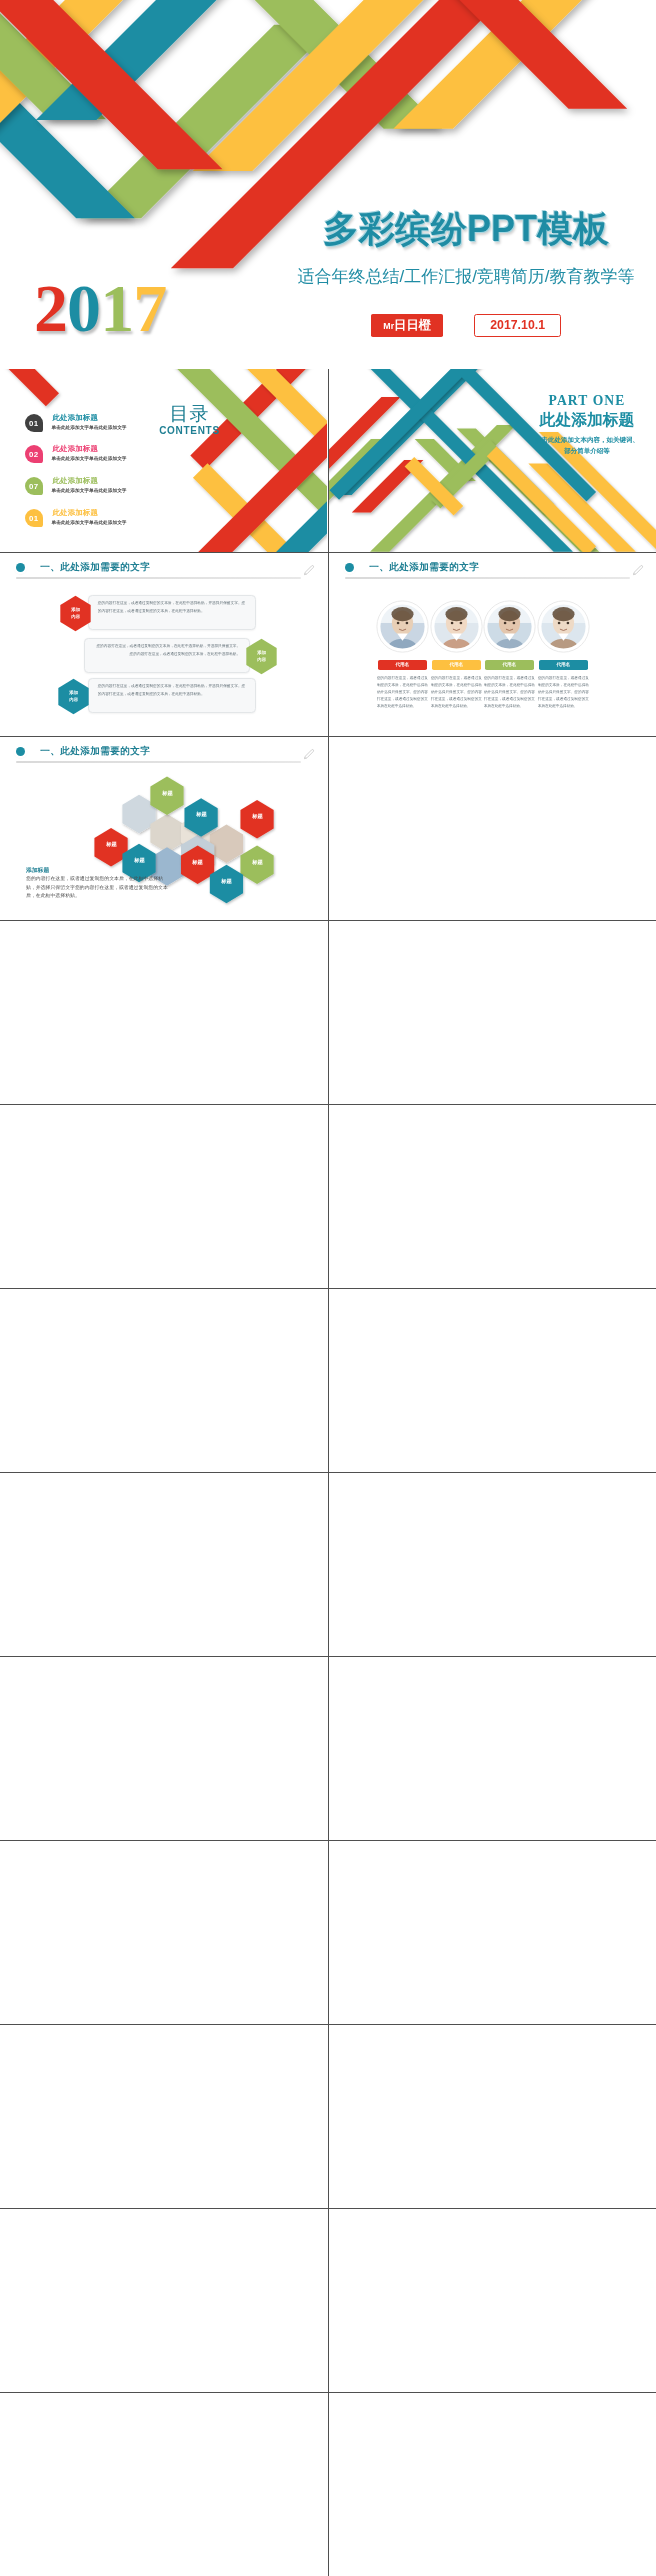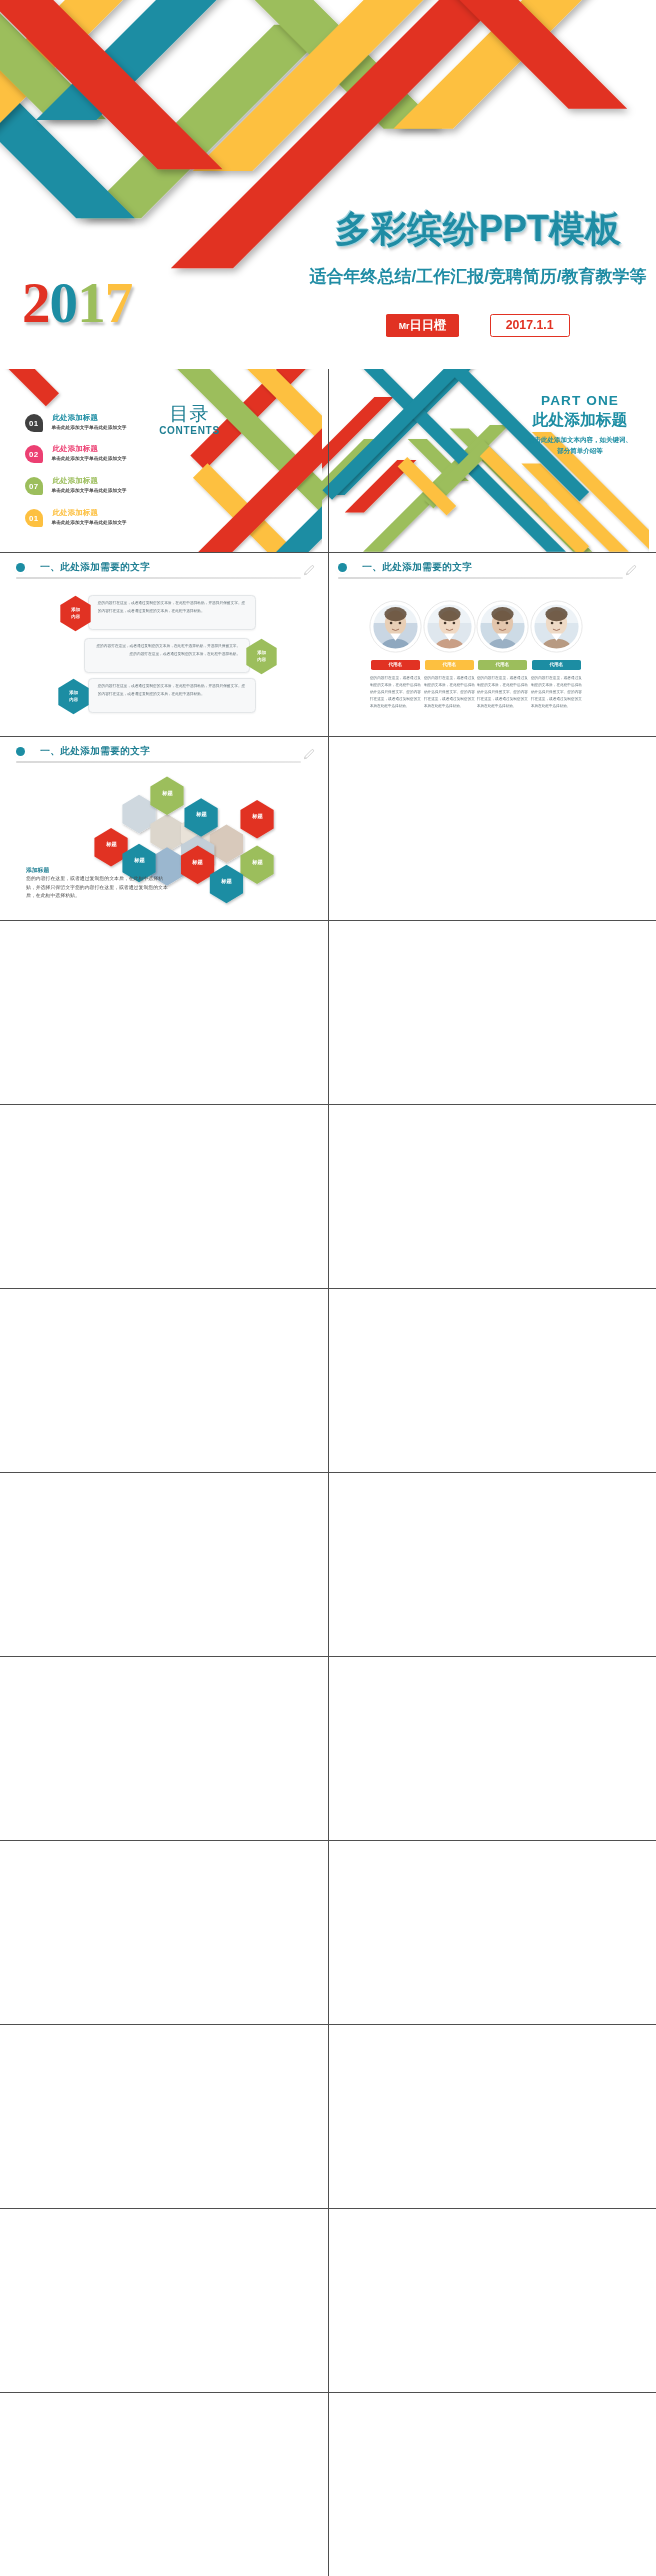--- a/index.html
+++ b/index.html
@@ -1,35 +1,35 @@
 <!DOCTYPE html>
 <html style="font-size:14px"><head>
 <meta charset="utf-8">
 <title>PPT Template Preview</title>
 <style>
   html,body{margin:0;padding:0;}
   body{width:657px;background:#fff;font-family:"Liberation Sans",sans-serif;}
   #page{position:relative;width:657px;height:2576px;overflow:hidden;background:#fff;}
   .cover{position:absolute;left:0;top:0;width:657px;height:369px;overflow:hidden;background:#fff;}
   .cover svg, .slide svg{display:block;}
-  .cover-text{position:absolute;left:303px;width:350px;top:211px;text-align:center;}
+  .cover-text{position:absolute;left:291px;width:350px;top:211px;text-align:center;}
   .cv-title{font-size:36px;font-weight:bold;color:#1f8ca4;letter-spacing:0px;line-height:1;
             text-shadow:-0.9px -0.9px 0 #a9d6e0, 0.9px 0.9px 0 #a9d6e0, 1.8px 2.6px 2.6px rgba(0,0,0,.18);}
-  .cv-sub{font-size:17px;font-weight:bold;color:#1f8ca4;margin-top:18.4px;letter-spacing:0px;}
+  .cv-sub{font-size:17px;font-weight:normal;color:#1f8ca4;margin-top:18.4px;letter-spacing:0px;}
   .cv-badges{display:flex;justify-content:center;gap:31px;margin-top:26px;align-items:center;}
   .cv-author{background:#e13223;color:#fff;font-size:12.3px;font-weight:bold;padding:3.5px 12.3px 4.4px;border-radius:1.8px;line-height:1.2;}
   .cv-author sup{font-size:8.8px;vertical-align:baseline;}
   .cv-date{border:1.8px solid #e13223;color:#e13223;font-size:12.3px;font-weight:bold;padding:2.6px 15px 3.5px;border-radius:2.6px;line-height:1.2;}
-  .cv-year{position:absolute;left:22px;top:274px;font-family:"Liberation Serif",serif;font-size:57px;font-weight:bold;line-height:1;
+  .cv-year{position:absolute;left:34px;top:274px;font-family:"Liberation Serif",serif;font-size:68px;font-weight:bold;line-height:1;
            letter-spacing:-0.9px;}
   .cv-year span{display:inline-block;text-shadow:1.8px 2.6px 2.6px rgba(0,0,0,.25);}
 
   .grid{position:absolute;left:0;top:369px;width:657px;}
   .slide{position:absolute;width:327px;height:183px;overflow:hidden;background:#fff;box-sizing:border-box;}
-  .slide.c2{left:322px;}
+  .slide.c2{left:329px;font-family:Liberation Serif, serif;}
   .slide.c1{left:0px;}
   .vline{position:absolute;left:328px;top:369px;width:0.9px;height:2207px;background:#4f4f4f;}
   .hline{position:absolute;height:0.9px;background:#4f4f4f;left:0;width:657px;}
 
   
   .sh{position:absolute;left:15.8px;top:7.9px;right:12.3px;height:17.5px;}
   .sh .dot{position:absolute;left:0;top:1.8px;width:9.6px;height:9.6px;border-radius:50%;
            box-shadow:0 0 0 2.2px #fff, 0 0.9px 2.6px rgba(0,0,0,.28);}
   .sh .txt{position:absolute;left:24.5px;top:0px;font-size:9.6px;font-weight:bold;letter-spacing:0.4px;white-space:nowrap;}
   .sh .rule{position:absolute;left:0px;right:14px;top:16.6px;height:1.8px;
@@ -94,21 +94,21 @@
           <path d="M591.0,-90.0 L195.0,306.0 L266.0,306.0 L662.0,-90.0 Z" fill="#e13223" filter="url(#rsh)"></path>
           <path d="M502.0,-90.0 L716.0,124.0 L649.0,124.0 L435.0,-90.0 Z" fill="#e13223" filter="url(#rsh)"></path>
         </g>
     </svg>
     <div class="cv-year"><span style="color: rgb(225, 50, 35);">2</span><span style="color: rgb(28, 141, 163);">0</span><span style="color: rgb(156, 190, 92);">1</span><span style="color: rgb(253, 192, 64);">7</span></div>
     <div class="cover-text">
       <div class="cv-title">多彩缤纷PPT模板</div>
       <div class="cv-sub">适合年终总结/工作汇报/竞聘简历/教育教学等</div>
       <div class="cv-badges">
         <div class="cv-author"><sup>Mr</sup><span>日日橙</span></div>
-        <div class="cv-date">2017.1.1</div>
+        <div class="cv-date">2017.10.1</div>
       </div>
     </div>
   </div>
 
   <div class="grid">
       <div class="slide c1" style="top: 0px;">
         <div class="body">
    <svg width="327" height="183" viewBox="0 0 374 209">
      <defs>
               <filter id="tsh" x="-40%" y="-40%" width="200%" height="200%">

